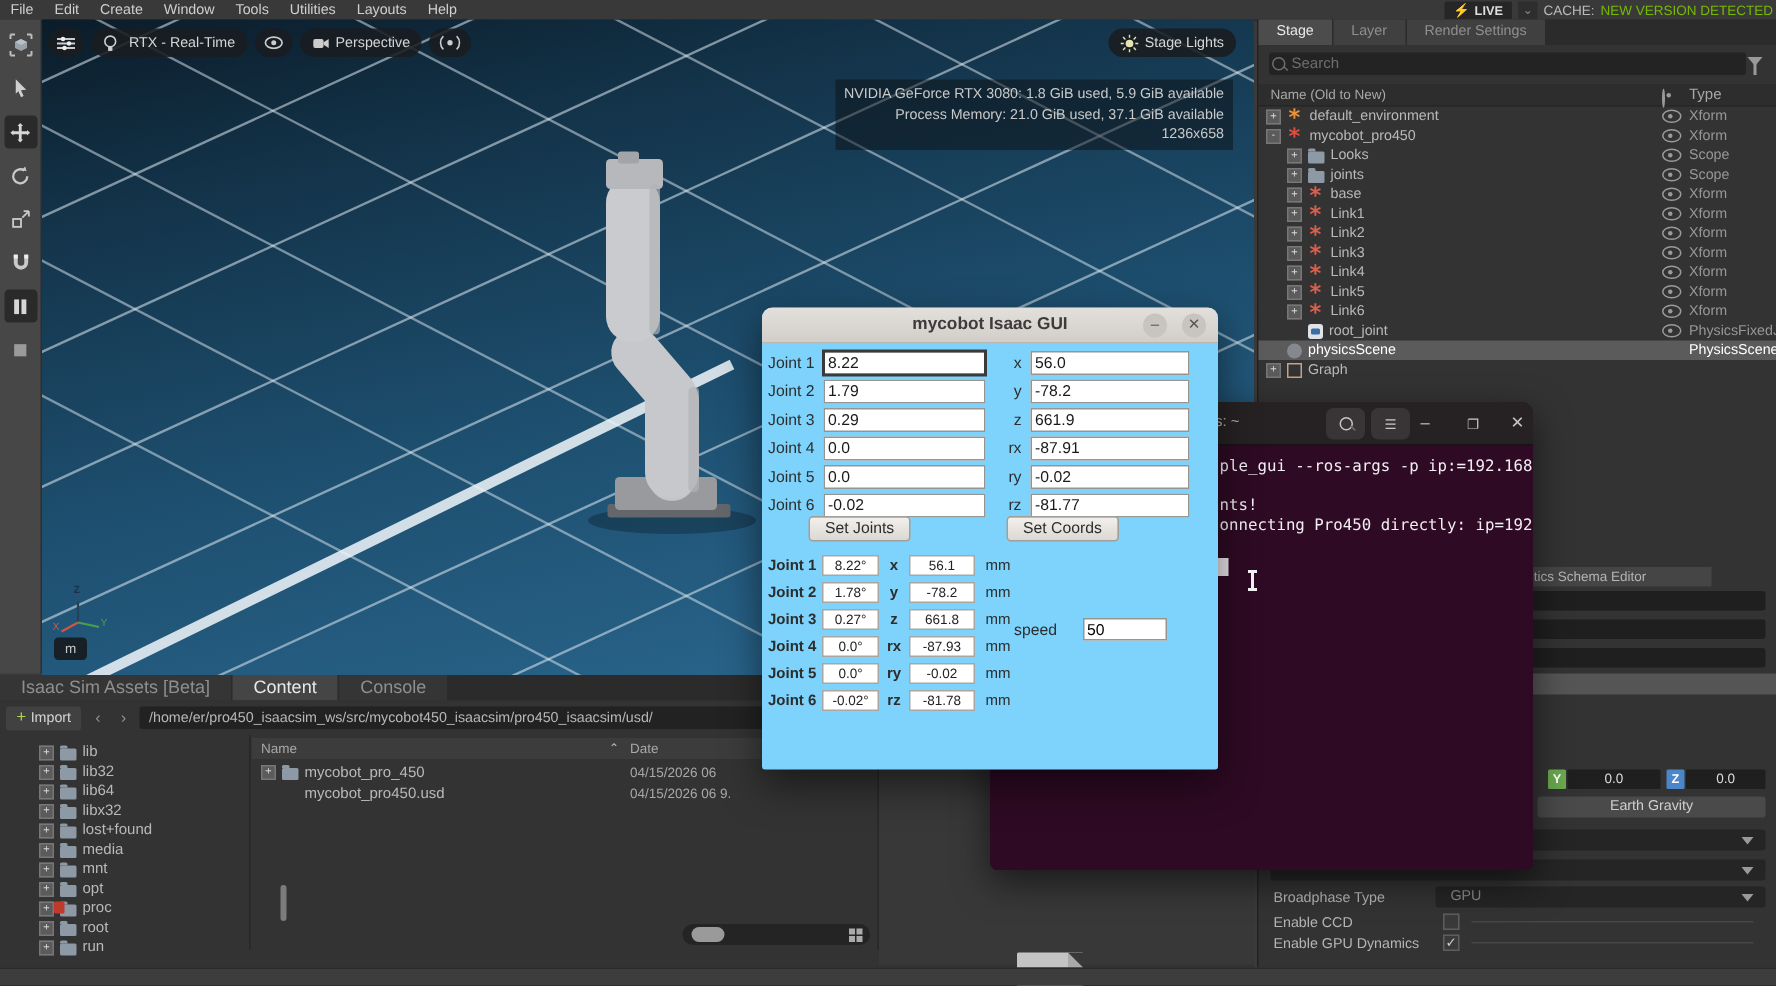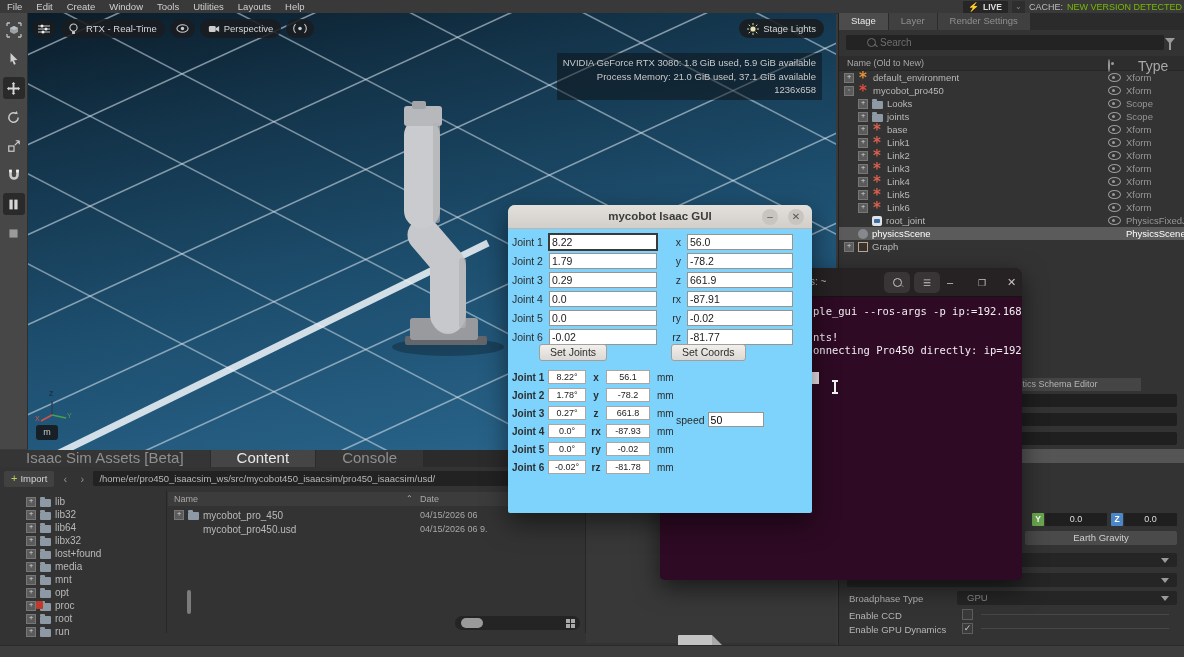--- a/index.html
+++ b/index.html
@@ -35,28 +35,28 @@
   .vp-stats{position:absolute;right:14px;top:40px;text-align:right;color:#c9c9c9;font-size:9.5px;line-height:13.5px;background:rgba(12,16,20,0.5);padding:3px 6px;}
   .gizmo{position:absolute;left:10px;top:380px;width:40px;height:36px;font-size:7px;}
   .unit-badge{position:absolute;left:8px;top:412px;width:22px;height:15px;background:rgba(20,22,24,0.85);border-radius:3px;color:#c9c9c9;text-align:center;line-height:15px;font-size:9px;}
 
   
   .rpanel{left:838px;top:13px;width:346px;height:632px;background:#333;border-left:1px solid #222;box-sizing:border-box;}
   .rtabs{position:absolute;left:0;top:0;height:17px;display:flex;width:100%;background:#2b2b2b;}
   .rtab{padding:0 12px;line-height:16px;font-size:9.5px;color:#8f8f8f;background:#404040;margin-right:1px;}
   .rtab.active{background:#4c4c4c;color:#e8e8e8;}
   .search-row{position:absolute;left:0;top:21px;width:100%;height:18px;}
-  .search-box{position:absolute;left:7px;top:1px;width:318px;height:15px;background:#232323;border-radius:2px;display:flex;align-items:center;gap:4px;padding:0 21px;box-sizing:border-box;color:#6e6e6e;}
+  .search-box{position:absolute;left:7px;top:1px;width:318px;height:15px;background:#232323;border-radius:2px;display:flex;align-items:center;gap:4px;padding:0 2px;box-sizing:border-box;color:#6e6e6e;}
   .mag{width:7px;height:7px;border:1.2px solid #6e6e6e;border-radius:50%;position:relative;flex:none;}
   .mag::after{content:"";position:absolute;left:6px;top:6px;width:4px;height:1.2px;background:#6e6e6e;transform:rotate(45deg);}
   .funnel{position:absolute;right:9px;top:4px;width:0;height:0;border-left:5px solid transparent;border-right:5px solid transparent;border-top:6px solid #9a9a9a;}
   .funnel::after{content:"";position:absolute;left:-1px;top:-2px;width:2px;height:8px;background:#9a9a9a;}
   .tree-header{position:absolute;left:0;top:43px;width:100%;height:14px;background:#2d2d2d;border-bottom:1px solid #262626;color:#a8a8a8;}
   .tree-header .hname{position:absolute;left:8px;top:2px;font-size:9px;}
-  .tree-header .htype{position:absolute;left:287px;top:2px;font-size:14px;margin-left:12px;}
+  .tree-header .htype{position:absolute;left:287px;top:2px;font-size:10px;}
   .eyeh{position:absolute;left:269px;top:4px;}
   .stage-rows{position:absolute;left:0;top:58px;width:100%;}
   .srow{position:relative;height:13px;display:flex;align-items:center;gap:4px;padding-left:5px;box-sizing:border-box;}
   .srow[data-depth="1"]{padding-left:19px;}
   .srow.selected{background:#5b5b5b;}
   .srow.selected .sname,.srow.selected .stype{color:#fff;}
   .sname{color:#b9b9b9;font-size:9.5px;white-space:nowrap;}
   .stype{position:absolute;left:287px;color:#979797;font-size:9.5px;text-align:center;}
   .exp{flex:none;width:8px;height:8px;background:#5b5b5b;border:1px solid #777;color:#d5d5d5;font:7px/7px "DejaVu Sans Mono",monospace;text-align:center;box-sizing:content-box;}
   .exp:empty{visibility:hidden;}
@@ -87,21 +87,21 @@
   .drop .arr{position:absolute;right:8px;top:5px;width:0;height:0;border-left:4px solid transparent;border-right:4px solid transparent;border-top:5px solid #9a9a9a;}
   .plabel{position:absolute;left:10px;color:#b5b5b5;font-size:9.5px;}
   .drop .val{position:absolute;left:10px;top:0;line-height:14px;color:#8a8a8a;font-size:9.5px;}
   .chk{position:absolute;left:123px;width:11px;height:11px;background:#3a3a3a;border:1px solid #5e5e5e;box-sizing:border-box;color:#ccc;font-size:9px;line-height:9px;text-align:center;}
   .chk.checked::after{content:"✓";}
   .hline{position:absolute;left:142px;width:188px;height:1px;background:#474747;}
 
   
   .cbrowser{left:0;top:450px;width:836px;height:195px;background:#333;}
   .ctabs{position:absolute;left:0;top:0;width:100%;height:17px;background:#2b2b2b;display:flex;}
-  .ctab{padding:0 26px;line-height:16px;font-size:15px;color:#8f8f8f;background:#353535;margin-right:1px;white-space:nowrap;}
+  .ctab{padding:0 14px;line-height:16px;font-size:12px;color:#8f8f8f;background:#353535;margin-right:1px;white-space:nowrap;}
   .ctab.active{background:#454545;color:#e8e8e8;}
   .ctoolbar{position:absolute;left:0;top:17px;width:100%;height:23px;background:#333;display:flex;align-items:center;gap:5px;padding:0 4px;box-sizing:border-box;}
   .import-btn{background:#414141;border-radius:2px;height:16px;display:flex;align-items:center;gap:3px;padding:0 7px;color:#d5d5d5;font-size:9.5px;}
   .import-plus{color:#b4d455;font-size:11px;line-height:11px;}
   .navarr{color:#909090;font-size:11px;width:12px;text-align:center;}
   .pathbar{flex:1;height:15px;background:#222;border-radius:2px;color:#b8b8b8;font-size:9.5px;line-height:15px;padding:0 6px;margin-right:4px;white-space:nowrap;overflow:hidden;}
   .ftree{position:absolute;left:0;top:45px;width:166px;bottom:2px;overflow:hidden;}
   .ftree-row{height:13px;display:flex;align-items:center;gap:4px;padding-left:26px;position:relative;}
   .ftree .badge{position:absolute;left:36px;top:2px;width:7px;height:8px;background:#c0392b;border-radius:1px;}
   .fname{color:#b9b9b9;font-size:10px;}
@@ -153,21 +153,21 @@
   .dlg-btn{position:absolute;height:15px;background:linear-gradient(#f2f0ed,#dcd8d3);border:1px solid #a29e99;border-radius:3px;font-size:10.5px;color:#2d2d2d;text-align:center;line-height:14px;padding:0 10px;}
   .btn-joints{left:31px;top:139px;}
   .btn-coords{left:163px;top:139px;}
   .read-rows{position:absolute;left:0;top:163px;width:100%;}
   .rrow{height:18px;display:flex;align-items:center;padding-left:4px;box-sizing:border-box;}
   .rlabel{width:36px;font-weight:bold;font-size:10px;color:#2d2d2d;}
   .rbox{width:36px;height:12px;background:#fff;border:1px solid #aaa6a1;font-size:9px;color:#222;text-align:center;line-height:12px;}
   .rclabel{width:20px;text-align:center;font-weight:bold;font-size:10px;}
   .rcbox{width:42px;height:12px;background:#fff;border:1px solid #aaa6a1;font-size:9px;color:#222;text-align:center;line-height:12px;}
   .runit{margin-left:7px;font-size:10px;color:#2d2d2d;}
-  .speed-wrap{position:absolute;left:168px;top:207px;display:flex;align-items:center;gap:3px;}
+  .speed-wrap{position:absolute;left:168px;top:207px;display:flex;align-items:center;gap:17px;}
   .speed-input{width:50px;height:13px;background:#fff;border:1px solid #98948f;font-size:10.5px;padding:0 2px;font-family:"Liberation Sans",sans-serif;}
 
   
   .ibeam{position:absolute;left:834px;top:381px;width:2px;height:12px;background:#f0f0f0;z-index:60;}
   .ibeam::before,.ibeam::after{content:"";position:absolute;left:-2px;width:6px;height:2px;background:#f0f0f0;}
   .ibeam::before{top:-1px;} .ibeam::after{bottom:-1px;}
 </style>
 </head>
 <body>
 

